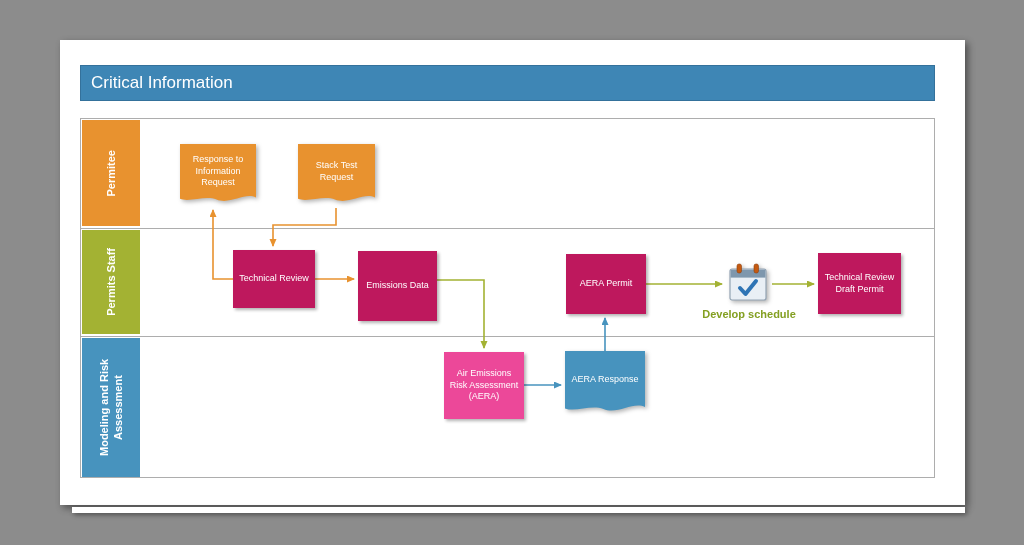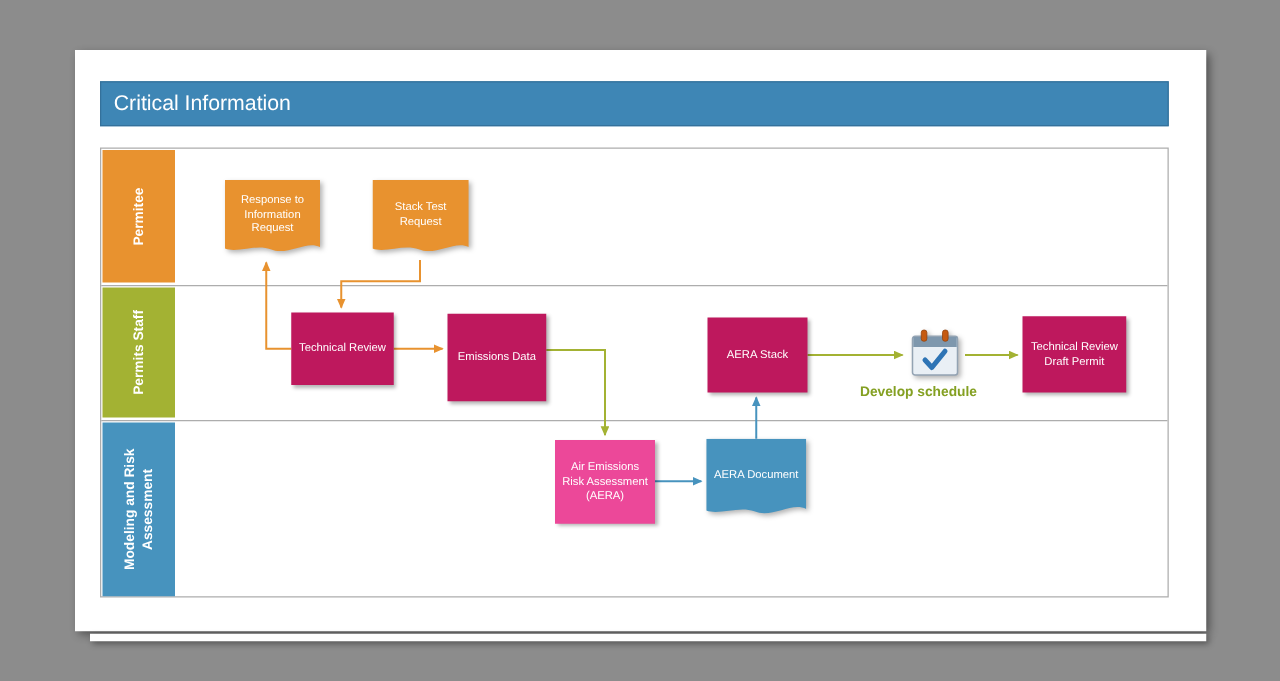--- a/index.html
+++ b/index.html
@@ -67,21 +67,21 @@
   }
   .doc .doc-label {
     position:relative; z-index:1; padding:2px 4px 10px 4px;
     display:block;
   }
 
   .calendar { position:absolute; }
   .calendar svg { filter:drop-shadow(2px 2px 2px rgba(0,0,0,0.3)); }
   .develop-label {
     position:absolute; left:688px; top:308px; width:122px;
-    text-align:left; color:#84A022; font-weight:bold; font-size:11px;
+    text-align:center; color:#84A022; font-weight:bold; font-size:11px;
   }
 
   .connectors {
     position:absolute; left:0; top:0; width:1024px; height:545px;
     pointer-events:none;
   }
   .connectors polyline { fill:none; stroke-width:1.6px; }
   .c-orange { stroke:#E8922F; }
   .c-olive  { stroke:#A3B233; }
   .c-blue   { stroke:#4793BE; }
@@ -152,21 +152,21 @@
 
 <div class="shape proc proc-olive" style="left:233px; top:250px; width:82px; height:58px;">
   <span>Technical Review</span>
 </div>
 
 <div class="shape proc proc-olive" style="left:358px; top:251px; width:79px; height:70px;">
   <span>Emissions Data</span>
 </div>
 
 <div class="shape proc proc-olive" style="left:566px; top:254px; width:80px; height:60px;">
-  <span>AERA Stack</span>
+  <span>AERA Permit</span>
 </div>
 
 <div class="calendar" style="left:726px; top:262px; width:44px; height:42px;">
   <svg width="44" height="42" viewBox="0 0 44 42">
     <rect x="4" y="7" width="36" height="31" rx="2" fill="#E9EFF5" stroke="#93A3B3" stroke-width="1.2"></rect>
     <rect x="4.6" y="7.6" width="34.8" height="8" fill="#7E97AD"></rect>
     <rect x="11" y="2" width="4.5" height="9" rx="2" fill="#C55A11" stroke="#8F3F0B" stroke-width="0.6"></rect>
     <rect x="28" y="2" width="4.5" height="9" rx="2" fill="#C55A11" stroke="#8F3F0B" stroke-width="0.6"></rect>
     <path d="M14 26 L19.5 32 L30 19" stroke="#2E74B5" stroke-width="4" fill="none" stroke-linecap="round" stroke-linejoin="round"></path>
   </svg>
@@ -178,14 +178,14 @@
 </div>
 
 <div class="shape proc proc-blue" style="left:444px; top:352px; width:80px; height:67px;">
   <span>Air Emissions Risk Assessment (AERA)</span>
 </div>
 
 <div class="shape doc" style="left:565px; top:351px; width:80px; height:66px;">
   <svg class="doc-bg" viewBox="0 0 100 100" preserveAspectRatio="none">
     <path d="M0 0 L100 0 L100 85 C85 76, 66 97, 48 88 C33 81, 13 93, 0 87 Z" fill="#4793BE"></path>
   </svg>
-  <span class="doc-label">AERA Document</span>
+  <span class="doc-label">AERA Response</span>
 </div>
 
 </body></html>

